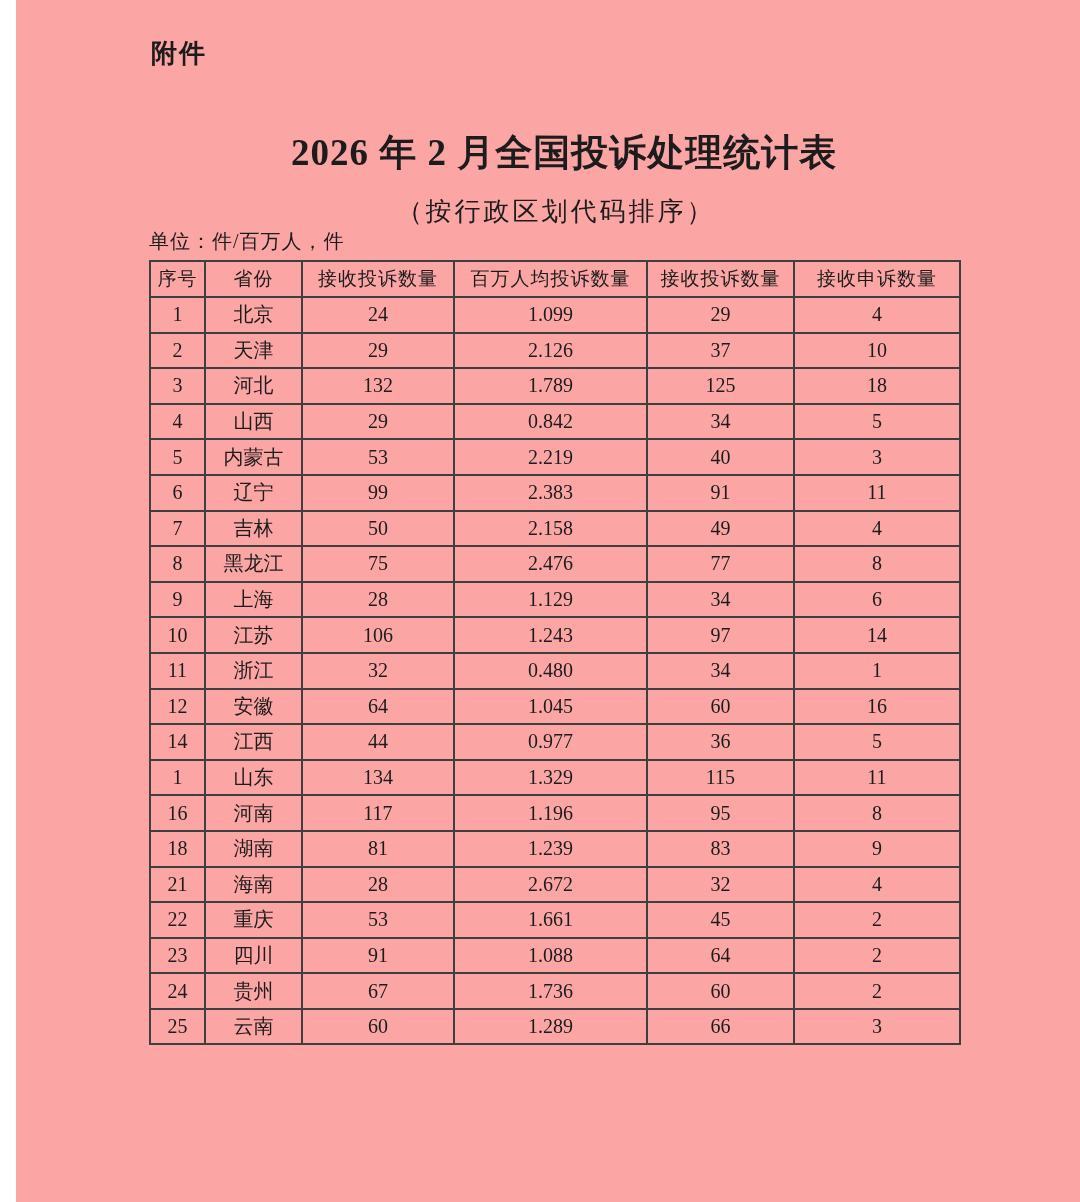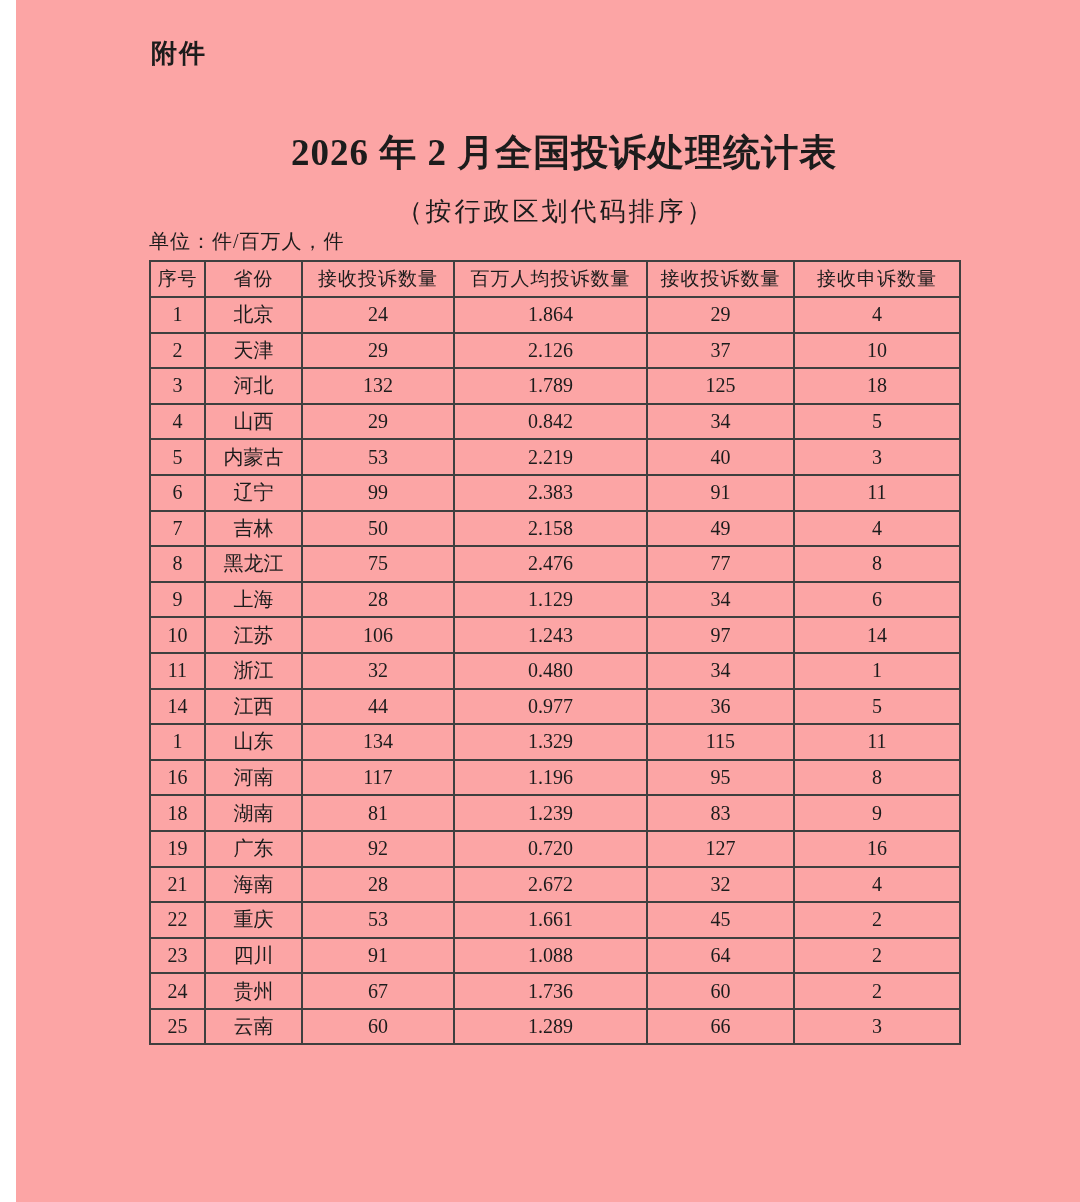--- a/index.html
+++ b/index.html
@@ -119,21 +119,21 @@
           <th>百万人均投诉数量</th>
           <th>接收投诉数量</th>
           <th>接收申诉数量</th>
         </tr>
       </thead>
     <tbody>
         <tr>
           <td>1</td>
           <td>北京</td>
           <td>24</td>
-          <td>1.864</td>
+          <td>1.099</td>
           <td>29</td>
           <td>4</td>
         </tr>
         <tr>
           <td>2</td>
           <td>天津</td>
           <td>29</td>
           <td>2.126</td>
           <td>37</td>
           <td>10</td>
@@ -204,20 +204,28 @@
         </tr>
         <tr>
           <td>11</td>
           <td>浙江</td>
           <td>32</td>
           <td>0.480</td>
           <td>34</td>
           <td>1</td>
         </tr>
         <tr>
+          <td>12</td>
+          <td>安徽</td>
+          <td>64</td>
+          <td>1.045</td>
+          <td>60</td>
+          <td>16</td>
+        </tr>
+        <tr>
           <td>14</td>
           <td>江西</td>
           <td>44</td>
           <td>0.977</td>
           <td>36</td>
           <td>5</td>
         </tr>
         <tr>
           <td>1</td>
           <td>山东</td>
@@ -236,28 +244,20 @@
         </tr>
         <tr>
           <td>18</td>
           <td>湖南</td>
           <td>81</td>
           <td>1.239</td>
           <td>83</td>
           <td>9</td>
         </tr>
         <tr>
-          <td>19</td>
-          <td>广东</td>
-          <td>92</td>
-          <td>0.720</td>
-          <td>127</td>
-          <td>16</td>
-        </tr>
-        <tr>
           <td>21</td>
           <td>海南</td>
           <td>28</td>
           <td>2.672</td>
           <td>32</td>
           <td>4</td>
         </tr>
         <tr>
           <td>22</td>
           <td>重庆</td>

